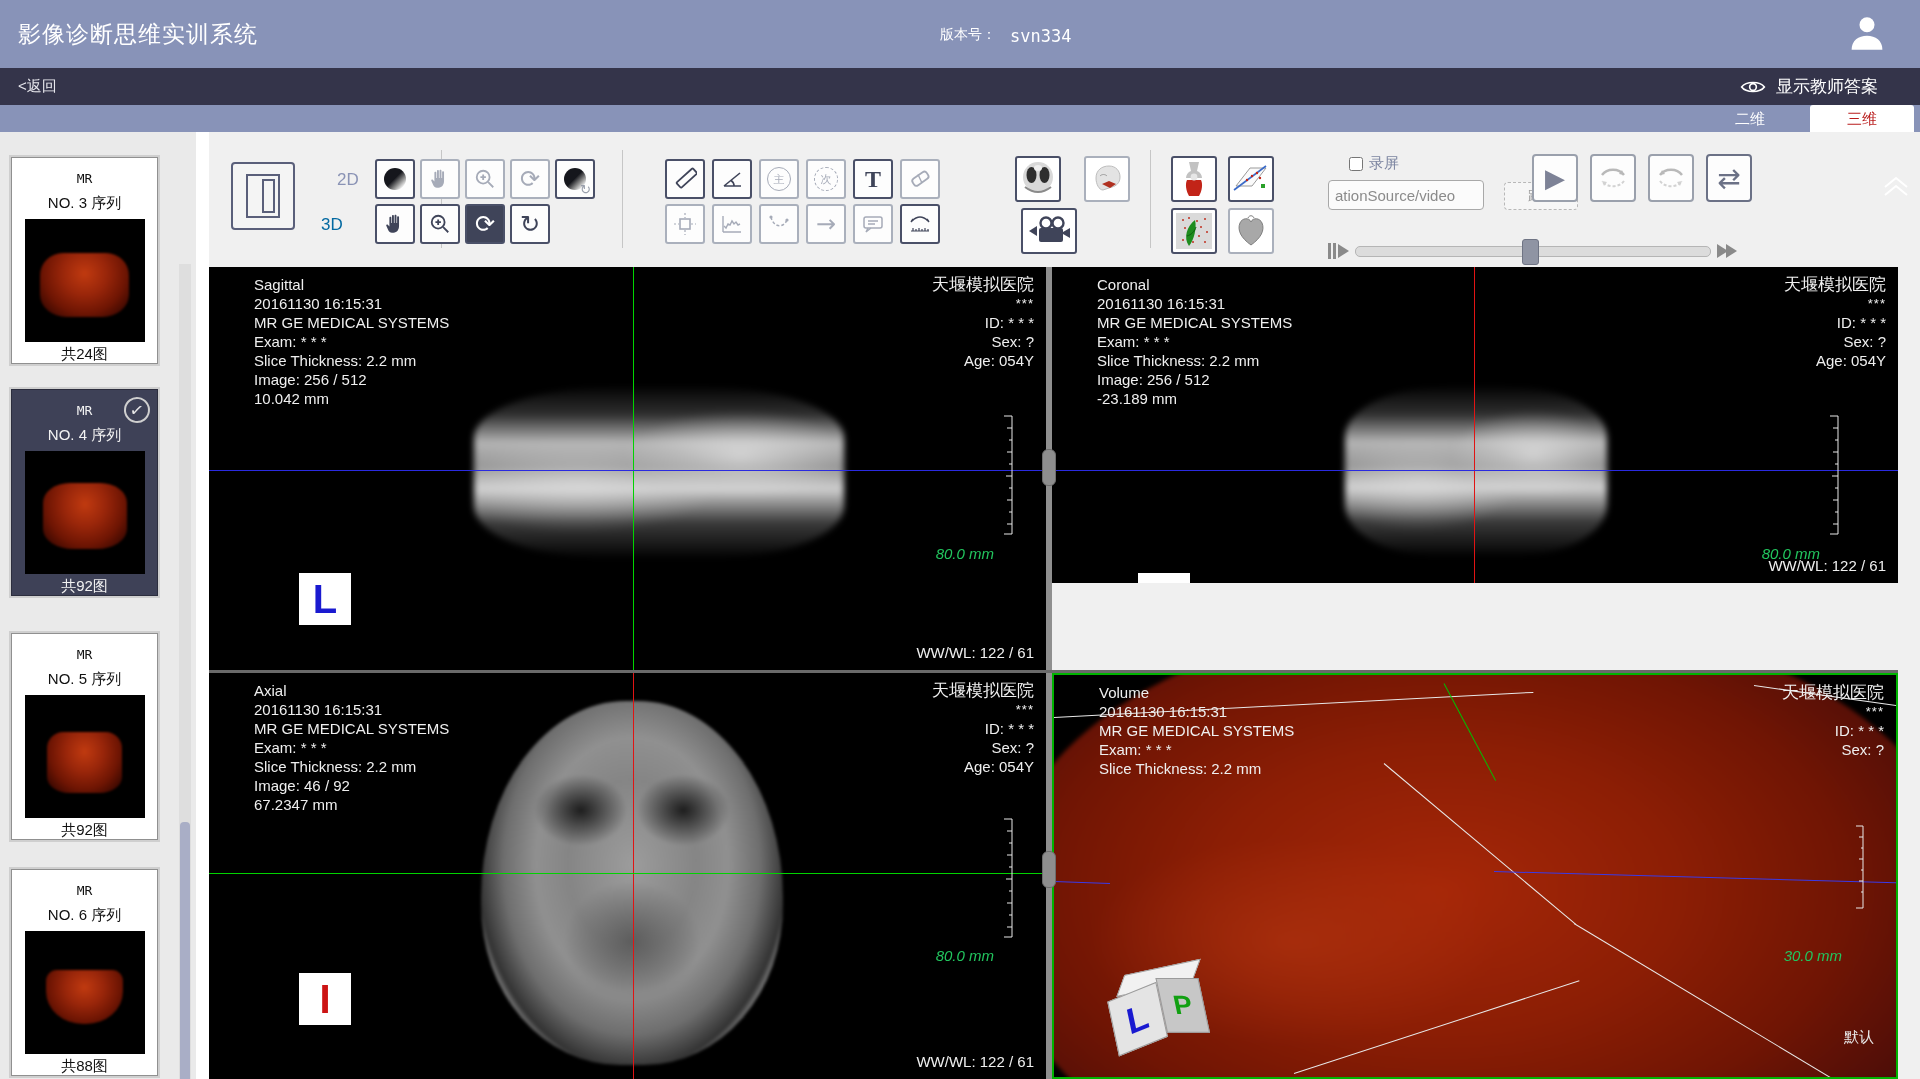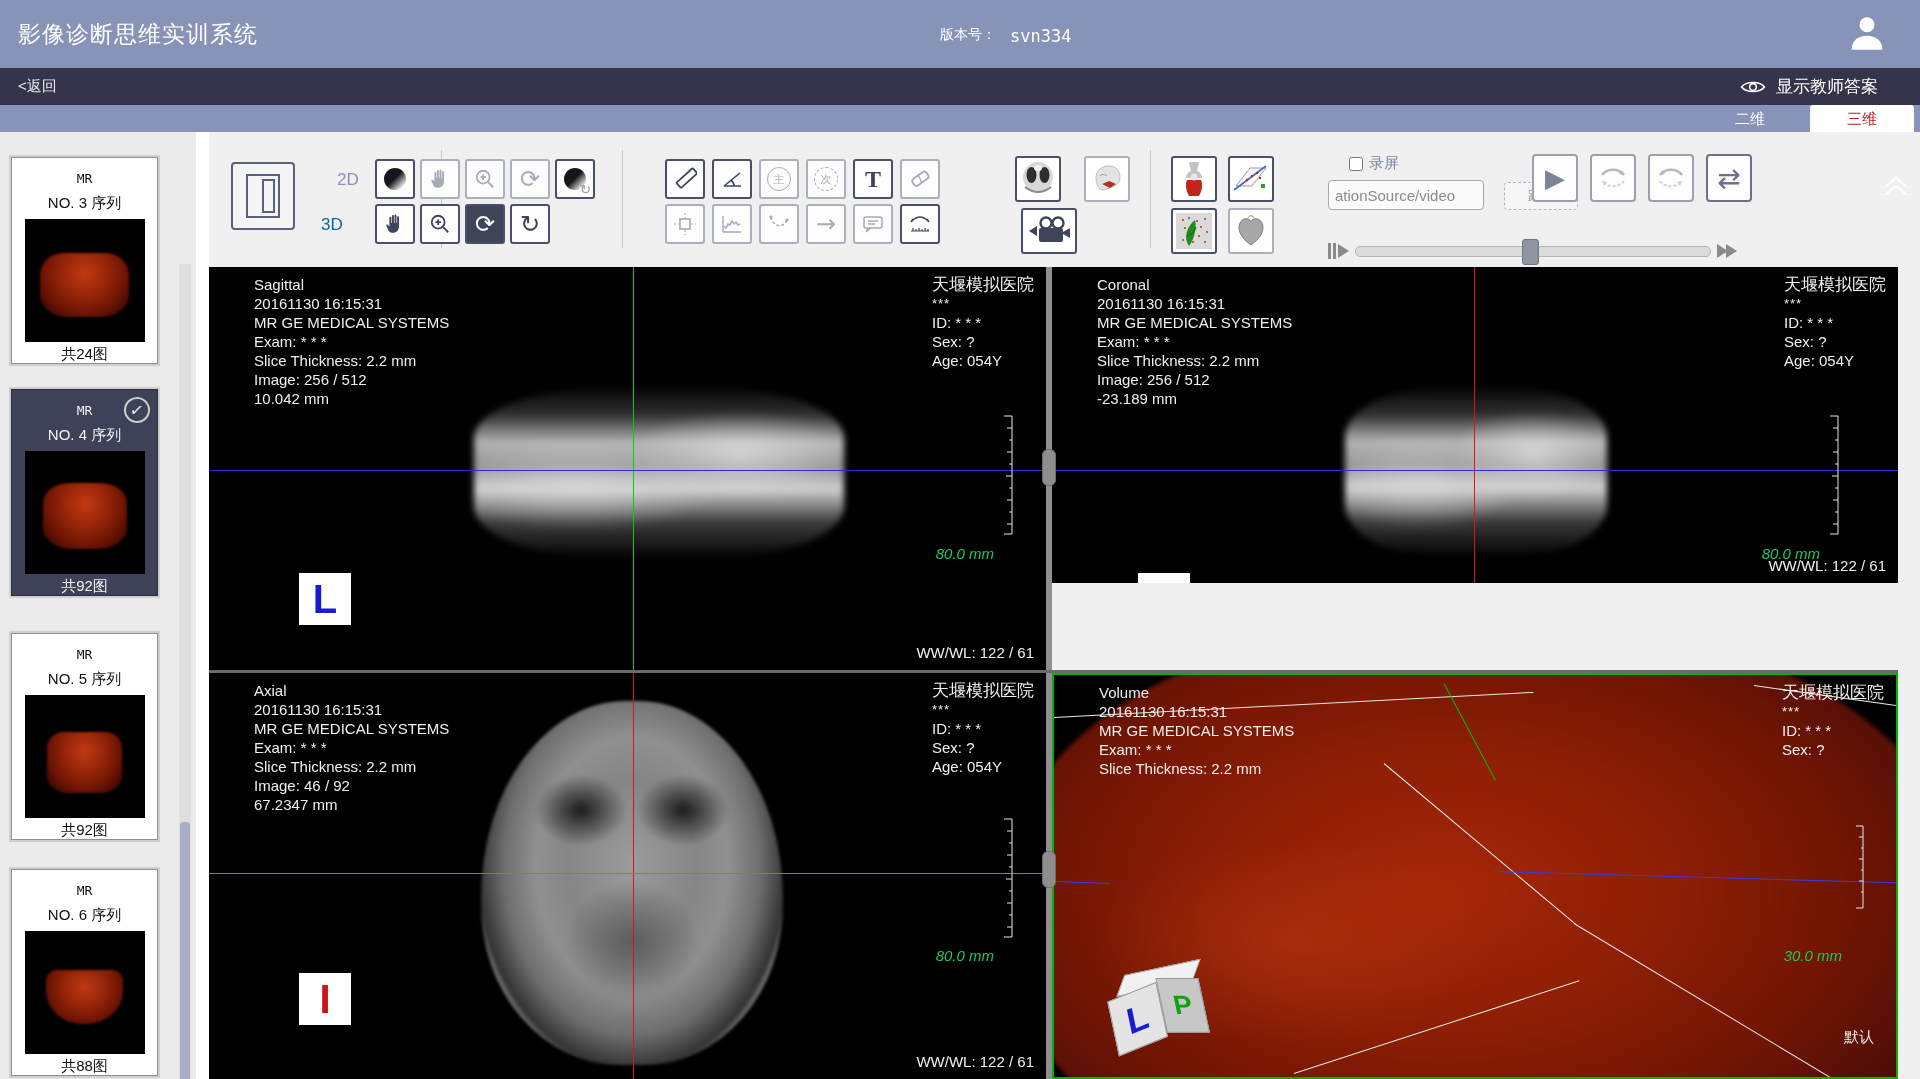--- a/index.html
+++ b/index.html
@@ -98,21 +98,21 @@
   .vp-sag { left:209px; top:267px; width:837px; height:403px; }
   .vp-cor { left:1052px; top:267px; width:846px; height:316px; }
   .vp-axi { left:209px; top:673px; width:837px; height:406px; }
   .vp-vol { left:1052px; top:673px; width:846px; height:406px; border:2px solid #00b400; }
   .vdiv { position:absolute; left:1046px; top:267px; width:6px; height:812px; background:#8f8f8f; }
   .hdiv { position:absolute; left:209px; top:670px; width:1689px; height:3px; background:#6a6a6a; }
   .vthumb { position:absolute; left:1042px; width:14px; height:37px; background:#8e8e8e;
     border:1px solid #6d6d6d; border-radius:6px; cursor:pointer; }
   .ol { position:absolute; color:#efefef; font-size:15px; line-height:19px; }
   .ol.tl { left:0; top:8px;margin-left:45px; }
-  .ol.tr { right:12px; top:8px; }
+  .ol.tr { right:12px; top:8px; text-align:right; }
   .ol.tr .hosp { font-size:17px; }
   .ol.tr .stars { font-size:13px; letter-spacing:1px; }
   .wwwl { position:absolute; right:12px; bottom:9px; color:#efefef; font-size:15px; }
   .scale-lab { position:absolute; color:#22c55e; font-size:15px; font-style:italic; }
   .ruler { position:absolute; }
   .xline { position:absolute; top:0; width:1px; height:100%; }
   .yline { position:absolute; left:0; width:100%; height:1px; }
   .green { background:#00d400; } .blue { background:#2a2ae0; } .red { background:#e01414; }
   .orient { position:absolute; width:52px; height:52px; background:#fff; display:flex;
     align-items:center; justify-content:center; font-size:40px; font-weight:bold; }

